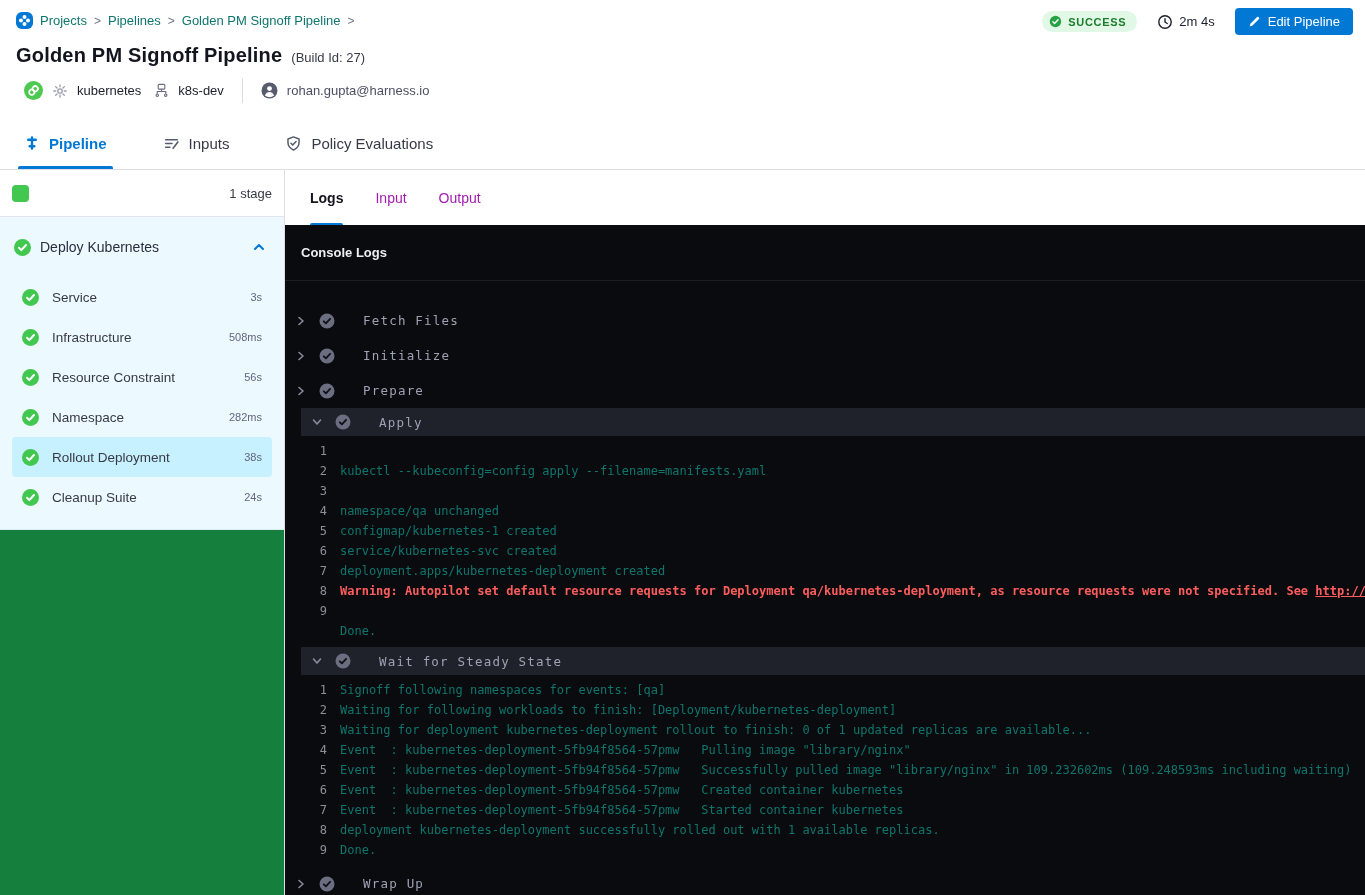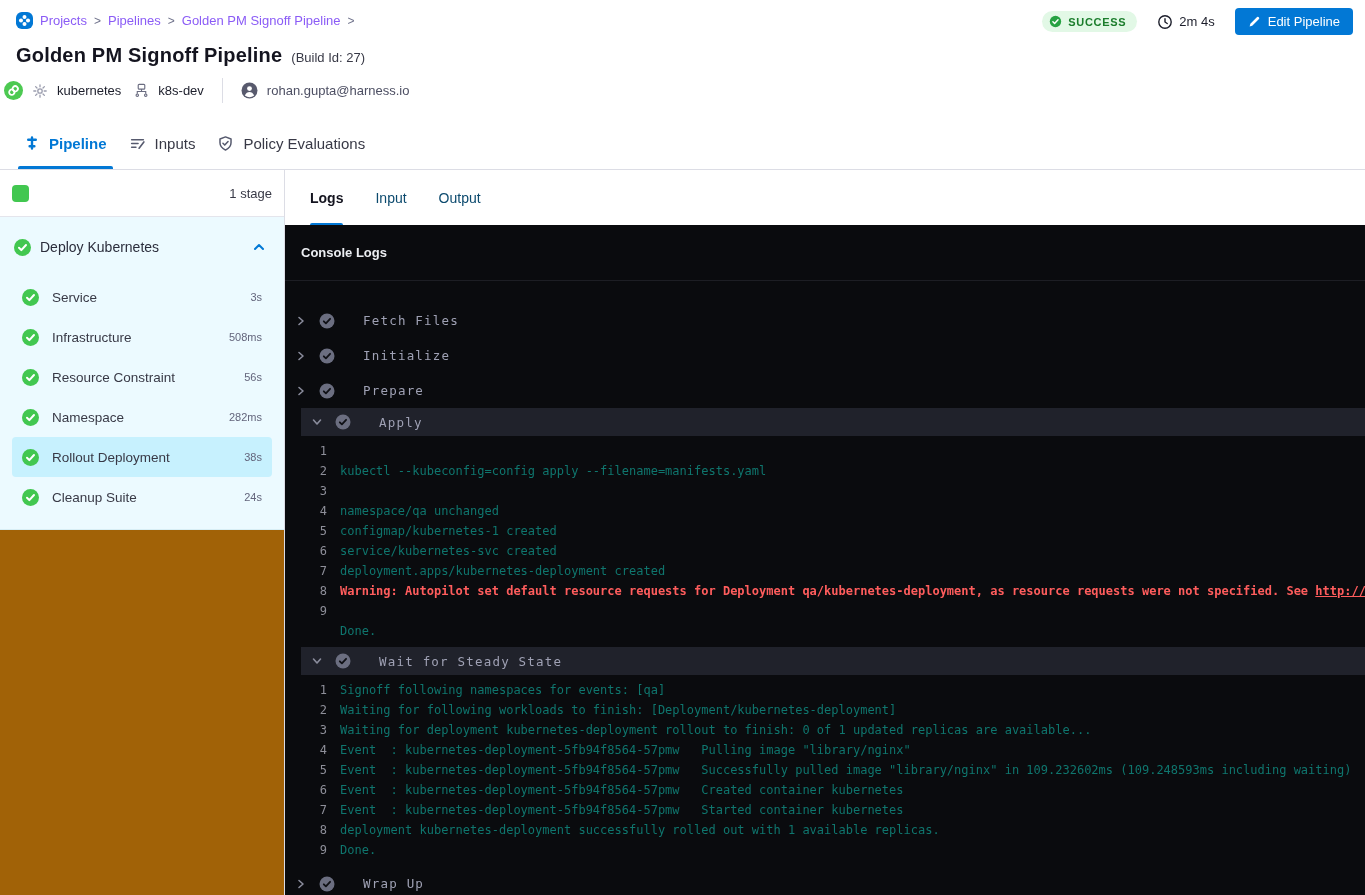--- a/index.html
+++ b/index.html
@@ -2,59 +2,59 @@
 <html><head>
 <meta charset="utf-8">
 <style>
   * { margin:0; padding:0; box-sizing:border-box; }
   html,body { width:1365px; height:895px; overflow:hidden; }
   body { font-family:"Liberation Sans", sans-serif; background:#fff; position:relative; }
 
   
   .header { position:absolute; top:0; left:0; right:0; height:170px; background:#fff; border-bottom:1px solid #dcdde5; z-index:2; }
   .breadcrumb { position:absolute; top:12px; left:16px; display:flex; align-items:center; gap:7px; font-size:13px; }
-  .crumb { color:#8b5cf6; font-weight:500; cursor:pointer; text-decoration:none; }
+  .crumb { color:#0f766e; font-weight:500; cursor:pointer; text-decoration:none; }
   .crumb-sep { color:#70738c; font-size:12px; }
   .top-right { position:absolute; top:8px; right:12px; display:flex; align-items:center; gap:20px; }
   .status-badge { display:flex; align-items:center; gap:6px; background:#e2f8e6; border-radius:11px; padding:4px 11px 4px 7px; font-size:11px; font-weight:700; letter-spacing:.7px; color:#1b7d2c; }
   .duration { display:flex; align-items:center; gap:6px; font-size:13px; color:#1c1e2b; }
   .edit-btn { display:flex; align-items:center; gap:7px; background:#0278d5; color:#fff; font-size:13px; font-weight:500; border:none; border-radius:4px; padding:6px 13px; cursor:pointer; font-family:inherit; }
   .title-row { position:absolute; top:44px; left:16px; display:flex; align-items:baseline; gap:9px; }
   .page-title { font-size:20px; font-weight:700; color:#14141f; letter-spacing:.2px; }
   .build-id { font-size:13px; color:#383946; }
-  .meta-row { position:absolute; top:78px; left:4px; display:flex; align-items:center; gap:9px; font-size:13px; color:#1c1e2b; }
+  .meta-row { position:absolute; top:78px; left:24px; display:flex; align-items:center; gap:9px; font-size:13px; color:#1c1e2b; }
   .meta-divider { width:1px; height:25px; background:#dcdde5; margin:0 9px; }
   .meta-user { color:#4d4f63; }
   .icon { display:inline-flex; align-items:center; justify-content:center; }
-  .tab-bar { position:absolute; bottom:0; left:24px; display:flex; gap:22px; height:52px; }
+  .tab-bar { position:absolute; bottom:0; left:24px; display:flex; gap:56px; height:52px; }
   .main-tab { display:flex; align-items:center; gap:9px; font-size:15px; color:#383946; position:relative; cursor:pointer; }
   .main-tab.active { color:#0278d5; font-weight:700; }
   .main-tab.active::after { content:""; position:absolute; left:-6px; right:-6px; bottom:0; height:3px; background:#0278d5; border-radius:2px 2px 0 0; }
 
   
   .content { position:absolute; top:170px; bottom:0; left:0; right:0; display:flex; }
 
   
-  .sidebar { width:285px; flex:none; border-right:1px solid #dcdde5; background:#a16207; display:flex; flex-direction:column; }
+  .sidebar { width:285px; flex:none; border-right:1px solid #dcdde5; background:#15803d; display:flex; flex-direction:column; }
   .stage-summary { height:47px; flex:none; background:#fff; border-bottom:1px solid #e4e5ec; display:flex; align-items:center; padding:0 12px; }
   .stage-square { width:17px; height:17px; border-radius:4px; background:#42c750; }
   .stage-count { margin-left:auto; font-size:13px; color:#383946; }
   .stage-block { background:#ecfaff; border-bottom:1px solid #d8eef5; padding-bottom:12px; }
   .stage-header { height:60px; display:flex; align-items:center; padding:0 18px 0 14px; cursor:pointer; }
   .stage-name { margin-left:9px; font-size:14px; color:#2b2d3c; font-weight:500; }
   .stage-chevron { margin-left:auto; cursor:pointer; }
   .step-row { height:40px; margin:0 12px; border-radius:4px; display:flex; align-items:center; padding:0 10px; cursor:pointer; }
   .step-row.selected { background:#c7f1fe; }
   .step-name { margin-left:13px; font-size:13.5px; color:#383946; }
   .step-duration { margin-left:auto; font-size:11px; color:#63657c; }
 
   
   .log-panel { flex:1; display:flex; flex-direction:column; min-width:0; }
   .log-tabs { height:55px; flex:none; background:#fff; display:flex; align-items:stretch; gap:32px; padding-left:25px; }
-  .log-tab { display:flex; align-items:center; font-size:14px; color:#0c4a6e; position:relative; cursor:pointer; }
+  .log-tab { display:flex; align-items:center; font-size:14px; color:#a21caf; position:relative; cursor:pointer; }
   .log-tab.active { font-weight:700; color:#14141f; }
   .log-tab.active::after { content:""; position:absolute; left:0; right:0; bottom:0; height:2px; background:#0278d5; border-radius:2px 2px 0 0; }
 
   .console { flex:1; background:#0a0b0e; min-height:0; display:flex; flex-direction:column; overflow:hidden; }
   .console-header { height:56px; flex:none; border-bottom:1px solid #1d1e24; display:flex; align-items:center; padding:0 16px; color:#eceef2; font-size:13px; font-weight:700; }
   .console-body { flex:1; padding-top:22px; font-family:"DejaVu Sans Mono", monospace; overflow:hidden; }
   .log-section-header { height:35px; display:flex; align-items:center; padding-left:10px; cursor:pointer; }
   .log-section.expanded .log-section-header { height:28px; background:#20222b; }
   .log-section.expanded { margin-bottom:6px;margin-left:16px; }
   .section-chevron { width:12px; display:flex; align-items:center; }

